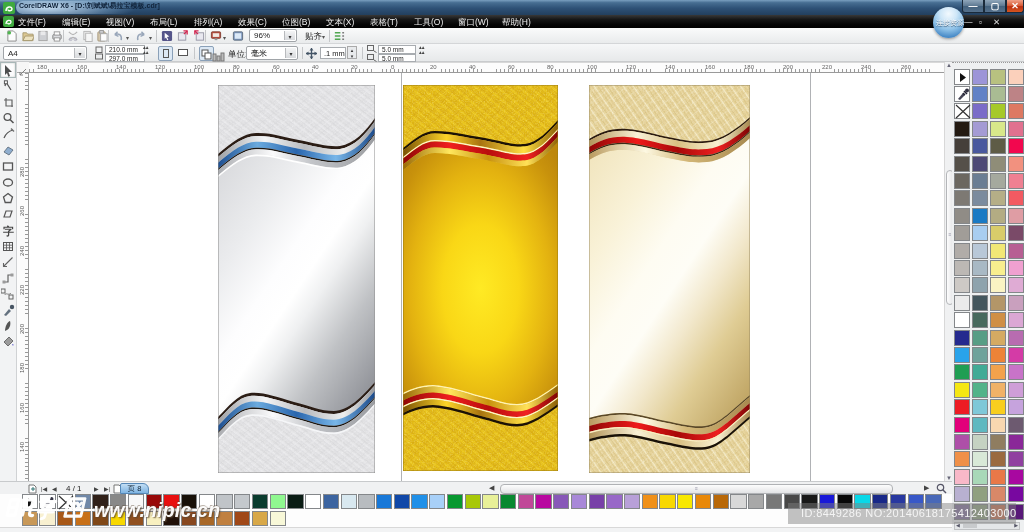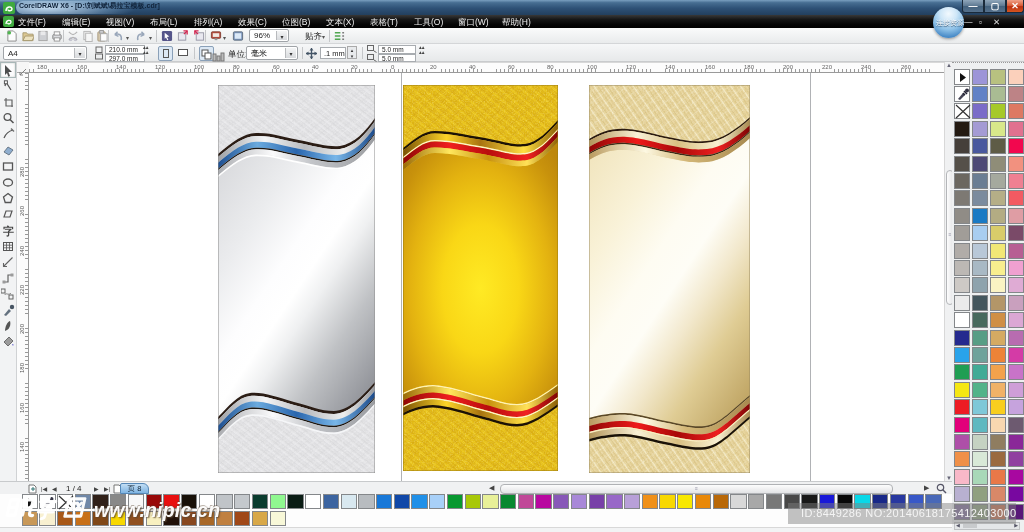--- a/index.html
+++ b/index.html
@@ -163,21 +163,21 @@
   <svg class="ticon" style="left:210px" viewBox="0 0 13 13">
       <rect x="1.5" y="2" width="10" height="7" rx="1" fill="#b03020" stroke="#702010"></rect>
       <rect x="3" y="3.5" width="7" height="4" fill="#f0e8e0"></rect>
       <rect x="5" y="9" width="3" height="2" fill="#888"></rect>
     </svg>
   <div style="position:absolute;left:223px;top:6px;font-size:6px;color:#555">▾</div>
   <svg class="ticon" style="left:232px" viewBox="0 0 13 13">
       <rect x="1.5" y="2" width="10" height="9" rx="1" fill="#6888b8" stroke="#456"></rect>
       <rect x="3" y="3.5" width="7" height="6" fill="#d8e8f8"></rect>
     </svg>
-  <div class="combo" style="left:249px;top:1.5px;width:40px;height:13px;line-height:12px">96%<div class="ar">▾</div></div>
+  <div class="combo" style="left:249px;top:1.5px;width:48px;height:13px;line-height:12px">96%<div class="ar">▾</div></div>
   <div style="position:absolute;left:305px;top:3px;font-size:8.5px;color:#222">贴齐</div>
   <div style="position:absolute;left:322px;top:5px;font-size:6px;color:#555">▾</div>
   <div class="sep" style="left:329px"></div>
   <svg class="ticon" style="left:333px" viewBox="0 0 13 13">
       <path d="M2,3 h6 M2,6.5 h6 M2,10 h6" stroke="#393" stroke-width="1.6"></path>
       <path d="M10,3 h2 M10,6.5 h2 M10,10 h2" stroke="#666" stroke-width="1.6"></path>
     </svg>
 </div>
 
 <div class="abs" id="pbar">
@@ -701,21 +701,21 @@
 <div class="sw" style="left:989.8px;top:503.5px;background:#c87858"></div>
 <div class="sw" style="left:1007.7px;top:503.5px;background:#581878"></div>
 
 <div class="abs" id="navrow">
   <svg style="position:absolute;left:28px;top:1.5px" width="10" height="10">
       <path d="M1,1 h5 l2,2 v6 h-7 z" fill="#fff" stroke="#777"></path>
       <path d="M3,5 h4 M5,3 v4" stroke="#377" stroke-width="1"></path>
     </svg>
   <span style="position:absolute;left:41px;top:3px;font-size:6px;color:#444">|◀</span>
   <span style="position:absolute;left:52px;top:3px;font-size:6px;color:#444">◀</span>
-  <span style="position:absolute;left:66px;top:1.5px;font-size:8px;color:#222">1 / 4</span>
+  <span style="position:absolute;left:66px;top:1.5px;font-size:8px;color:#222">4 / 1</span>
   <span style="position:absolute;left:94px;top:3px;font-size:6px;color:#444">▶</span>
   <span style="position:absolute;left:104px;top:3px;font-size:6px;color:#444">▶|</span>
   <svg style="position:absolute;left:113px;top:1.5px" width="10" height="10">
       <path d="M1,1 h5 l2,2 v6 h-7 z" fill="#fff" stroke="#777"></path>
     </svg>
   <div id="pagetab">页 8</div>
   <span style="position:absolute;left:489px;top:2px;font-size:7px;color:#444">◀</span>
   <div id="hsb-thumb">
       <div style="margin:2px auto 0;width:8px;font-size:5px;color:#99a;text-align:center;line-height:3px">≡</div>
     </div>

